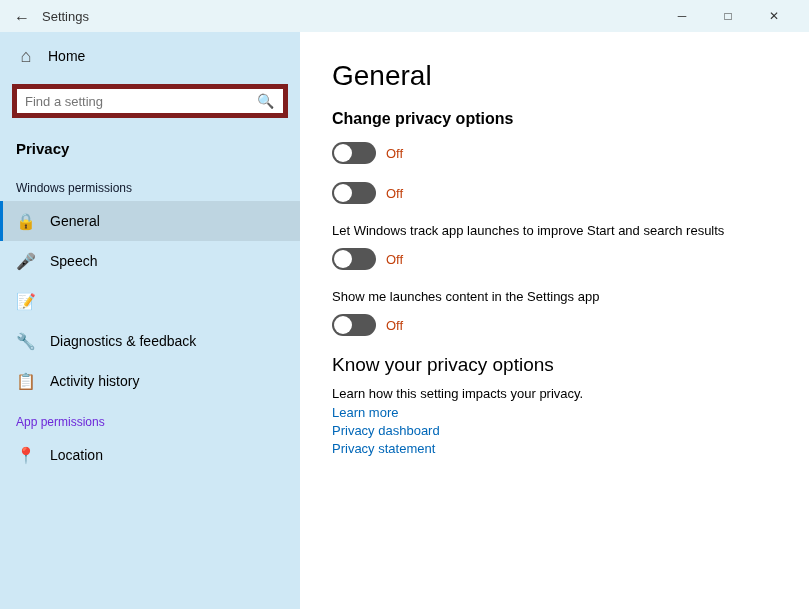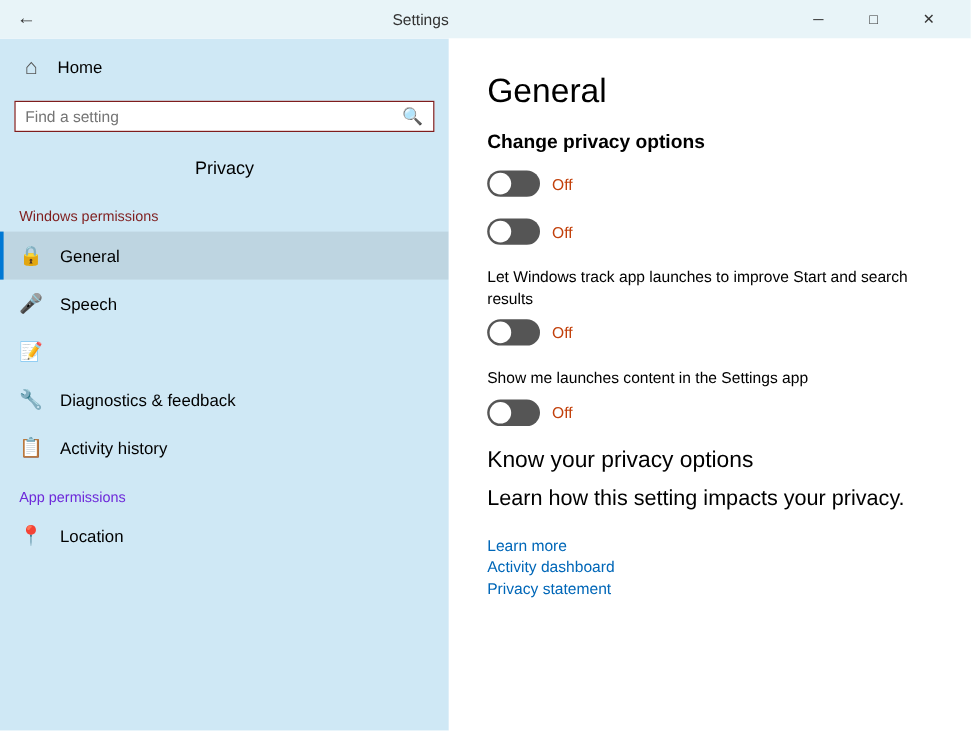--- a/index.html
+++ b/index.html
@@ -31,21 +31,20 @@
       justify-content: center;
       cursor: pointer;
       font-size: 16px;
       color: #333;
       margin-right: 10px;
     }
     .titlebar-title {
       font-size: 13px;
       color: #333;
       flex: 1;
-      text-align: center;
     }
     .titlebar-controls {
       display: flex;
       gap: 0;
     }
     .titlebar-btn {
       width: 46px;
       height: 32px;
       display: flex;
       align-items: center;
@@ -59,66 +58,65 @@
 
     
     .app-body {
       display: flex;
       flex: 1;
       overflow: hidden;
     }
 
     
     .sidebar {
-      width: 374px;
+      width: 300px;
       background: #cfe8f5;
       display: flex;
       flex-direction: column;
       overflow-y: auto;
       flex-shrink: 0;
     }
 
     .sidebar-home {
       display: flex;
       align-items: center;
       padding: 14px 16px;
       cursor: pointer;
       gap: 12px;
     }
 
     .sidebar-search {
       margin: 4px 12px 16px 12px;
       display: flex;
       align-items: center;
       background: #fff;
-      border: 1px solid #7f1d1d;
+      border: 5px solid #7f1d1d;
       padding: 4px 8px;
       gap: 6px;
     }
     .sidebar-search input {
       border: none;
       outline: none;
       flex: 1;
       font-size: 13px;
       background: transparent;
     }
 
     .sidebar-section-label {
       font-size: 12px;
-      color: #7f1d1d;
+      color: #0f172a;
       padding: 8px 16px 6px 16px;
       font-weight: 400;
     }
 
     .sidebar-current {
       font-size: 15px;
-      font-weight: 400;
+      font-weight: 700;
       color: #000;
       padding: 6px 16px 16px 16px;
-      text-align: center;
     }
 
     .sidebar-nav-item {
       display: flex;
       align-items: center;
       padding: 10px 16px;
       gap: 14px;
       cursor: pointer;
       font-size: 14px;
       color: #000;
@@ -214,23 +212,23 @@
     }
 
     .privacy-section-heading {
       font-size: 19px;
       font-weight: 400;
       color: #000;
       margin-bottom: 10px;
     }
 
     .privacy-desc {
-      font-size: 18px;
-      color: #000;
-      margin-bottom: 21px;
+      font-size: 13px;
+      color: #000;
+      margin-bottom: 4px;
     }
 
     .privacy-link {
       display: block;
       color: #0067b8;
       text-decoration: none;
       font-size: 13px;
       margin-bottom: 3px;
       cursor: pointer;
     }
@@ -332,17 +330,17 @@
       <p class="setting-desc">Show me launches content in the Settings app</p>
       <div class="toggle-row">
         <div class="toggle"></div>
         <span class="toggle-label">Off</span>
       </div>
     </div>
 
     <h2 class="privacy-section-heading">Know your privacy options</h2>
     <p class="privacy-desc">Learn how this setting impacts your privacy.</p>
     <a class="privacy-link">Learn more</a>
-    <a class="privacy-link">Activity dashboard</a>
+    <a class="privacy-link">Privacy dashboard</a>
     <a class="privacy-link">Privacy statement</a>
 
   </div>
 </div>
 
 </body></html>

